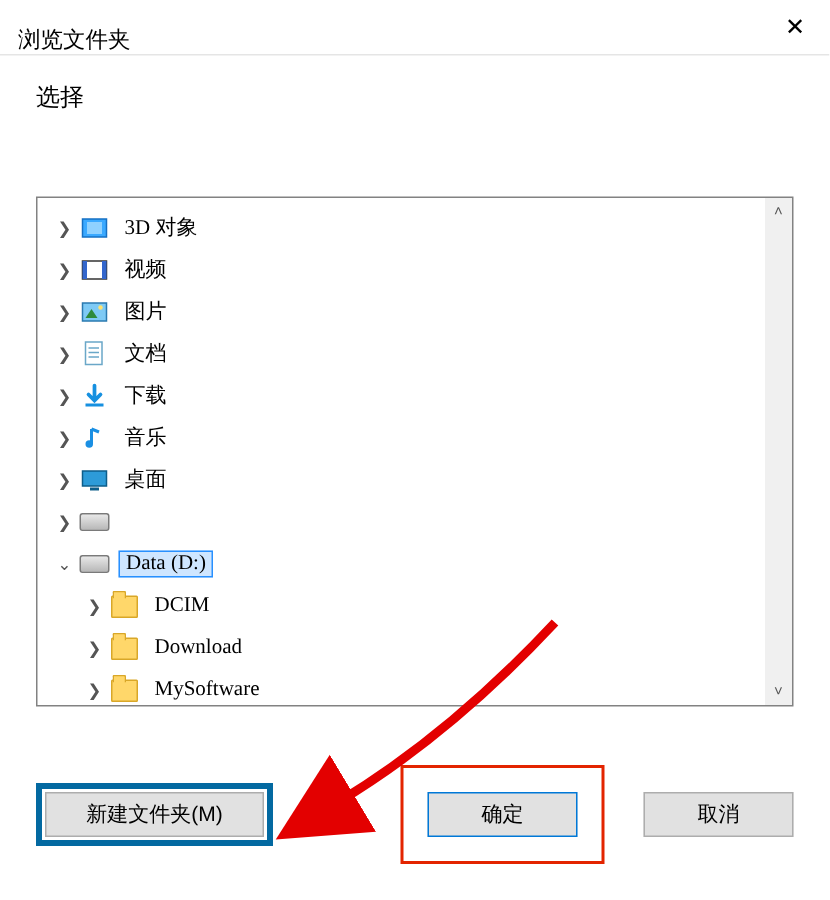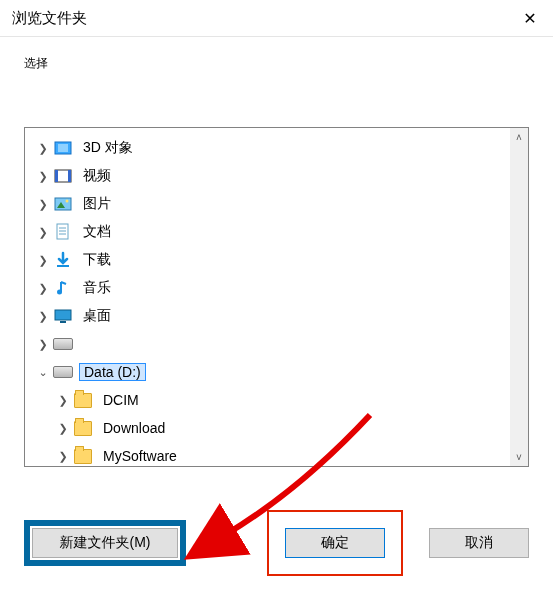--- a/index.html
+++ b/index.html
@@ -1,35 +1,35 @@
 <!DOCTYPE html>
 <html><head>
 <meta charset="utf-8">
 <style>
   html,body{margin:0;padding:0;width:553px;height:600px;font-family:"Microsoft YaHei","Segoe UI",Arial,sans-serif;font-size:14px;background:#fff;color:#000;}
   .dialog{width:553px;height:600px;position:relative;background:#fff;box-sizing:border-box;}
-  .titlebar{height:36px;display:flex;align-items:center;justify-content:space-between;border-bottom:1px solid #e5e5e5;padding-left:12px;}
+  .titlebar{height:36px;display:flex;align-items:flex-end;justify-content:space-between;border-bottom:1px solid #e5e5e5;padding-left:12px;}
   .title-text{font-size:15px;}
   .close-btn{width:46px;height:36px;display:flex;align-items:center;justify-content:center;font-size:16px;color:#000;}
-  .subtitle{padding:18px 20px 10px 24px;font-size:12px;}
+  .subtitle{padding:18px 20px 10px 24px;font-size:16px;}
   .tree-wrap{margin:45px 24px 0 24px;border:1px solid #828282;height:340px;position:relative;background:#fff;box-sizing:border-box;display:flex;}
   .tree{flex:1;overflow:hidden;padding:6px 2px;}
   .scrollbar{width:18px;background:#f0f0f0;position:relative;display:flex;flex-direction:column;justify-content:space-between;align-items:center;}
   .scroll-arrow{height:18px;width:18px;display:flex;align-items:center;justify-content:center;font-size:10px;color:#555;}
   .row{display:flex;align-items:center;height:28px;white-space:nowrap;padding-left:8px;}
   .indent1{padding-left:8px;}
   .indent2{padding-left:28px;}
   .expand{width:16px;text-align:center;color:#555;font-size:11px;margin-right:2px;cursor:default;user-select:none;}
   .icon{width:20px;height:20px;display:inline-flex;align-items:center;justify-content:center;margin-right:6px;}
   .icon svg{width:18px;height:18px;}
-  .label{padding:0 4px;}
+  .label{padding:0 4px;font-family:Liberation Serif, serif;}
   .selected .label{border:1px solid #2890ff;background:#cfe6ff;padding:0 4px;}
   .buttons{position:absolute;left:24px;right:24px;bottom:24px;display:flex;align-items:center;}
   .btn{height:30px;min-width:100px;border:1px solid #adadad;background:#e1e1e1;display:flex;align-items:center;justify-content:center;font-size:14px;cursor:default;box-sizing:border-box;}
-  .btn-new-wrap{border:6px solid #0369a1;padding:2px;display:inline-block;}
+  .btn-new-wrap{border:4px solid #0369a1;padding:2px;display:inline-block;}
   .btn-new{width:146px;}
   .btn-ok-wrap{border:2px solid #e32400;padding:16px;display:inline-block;margin-left:auto;}
   .btn-ok{width:100px;border:1px solid #0078d7;}
   .btn-cancel{width:100px;margin-left:26px;}
   .arrow-overlay{position:absolute;pointer-events:none;left:0;top:0;width:553px;height:600px;}
   .folder-icon{width:16px;height:13px;background:#ffd76a;border:1px solid #d9a728;border-radius:1px;position:relative;}
   .folder-icon:before{content:"";position:absolute;top:-4px;left:0;width:7px;height:4px;background:#ffd76a;border:1px solid #d9a728;border-bottom:none;border-radius:1px 1px 0 0;}
   .drive-icon{width:18px;height:10px;background:linear-gradient(#e8e8e8,#b8b8b8);border:1px solid #7a7a7a;border-radius:2px;}
 </style>
 </head>

